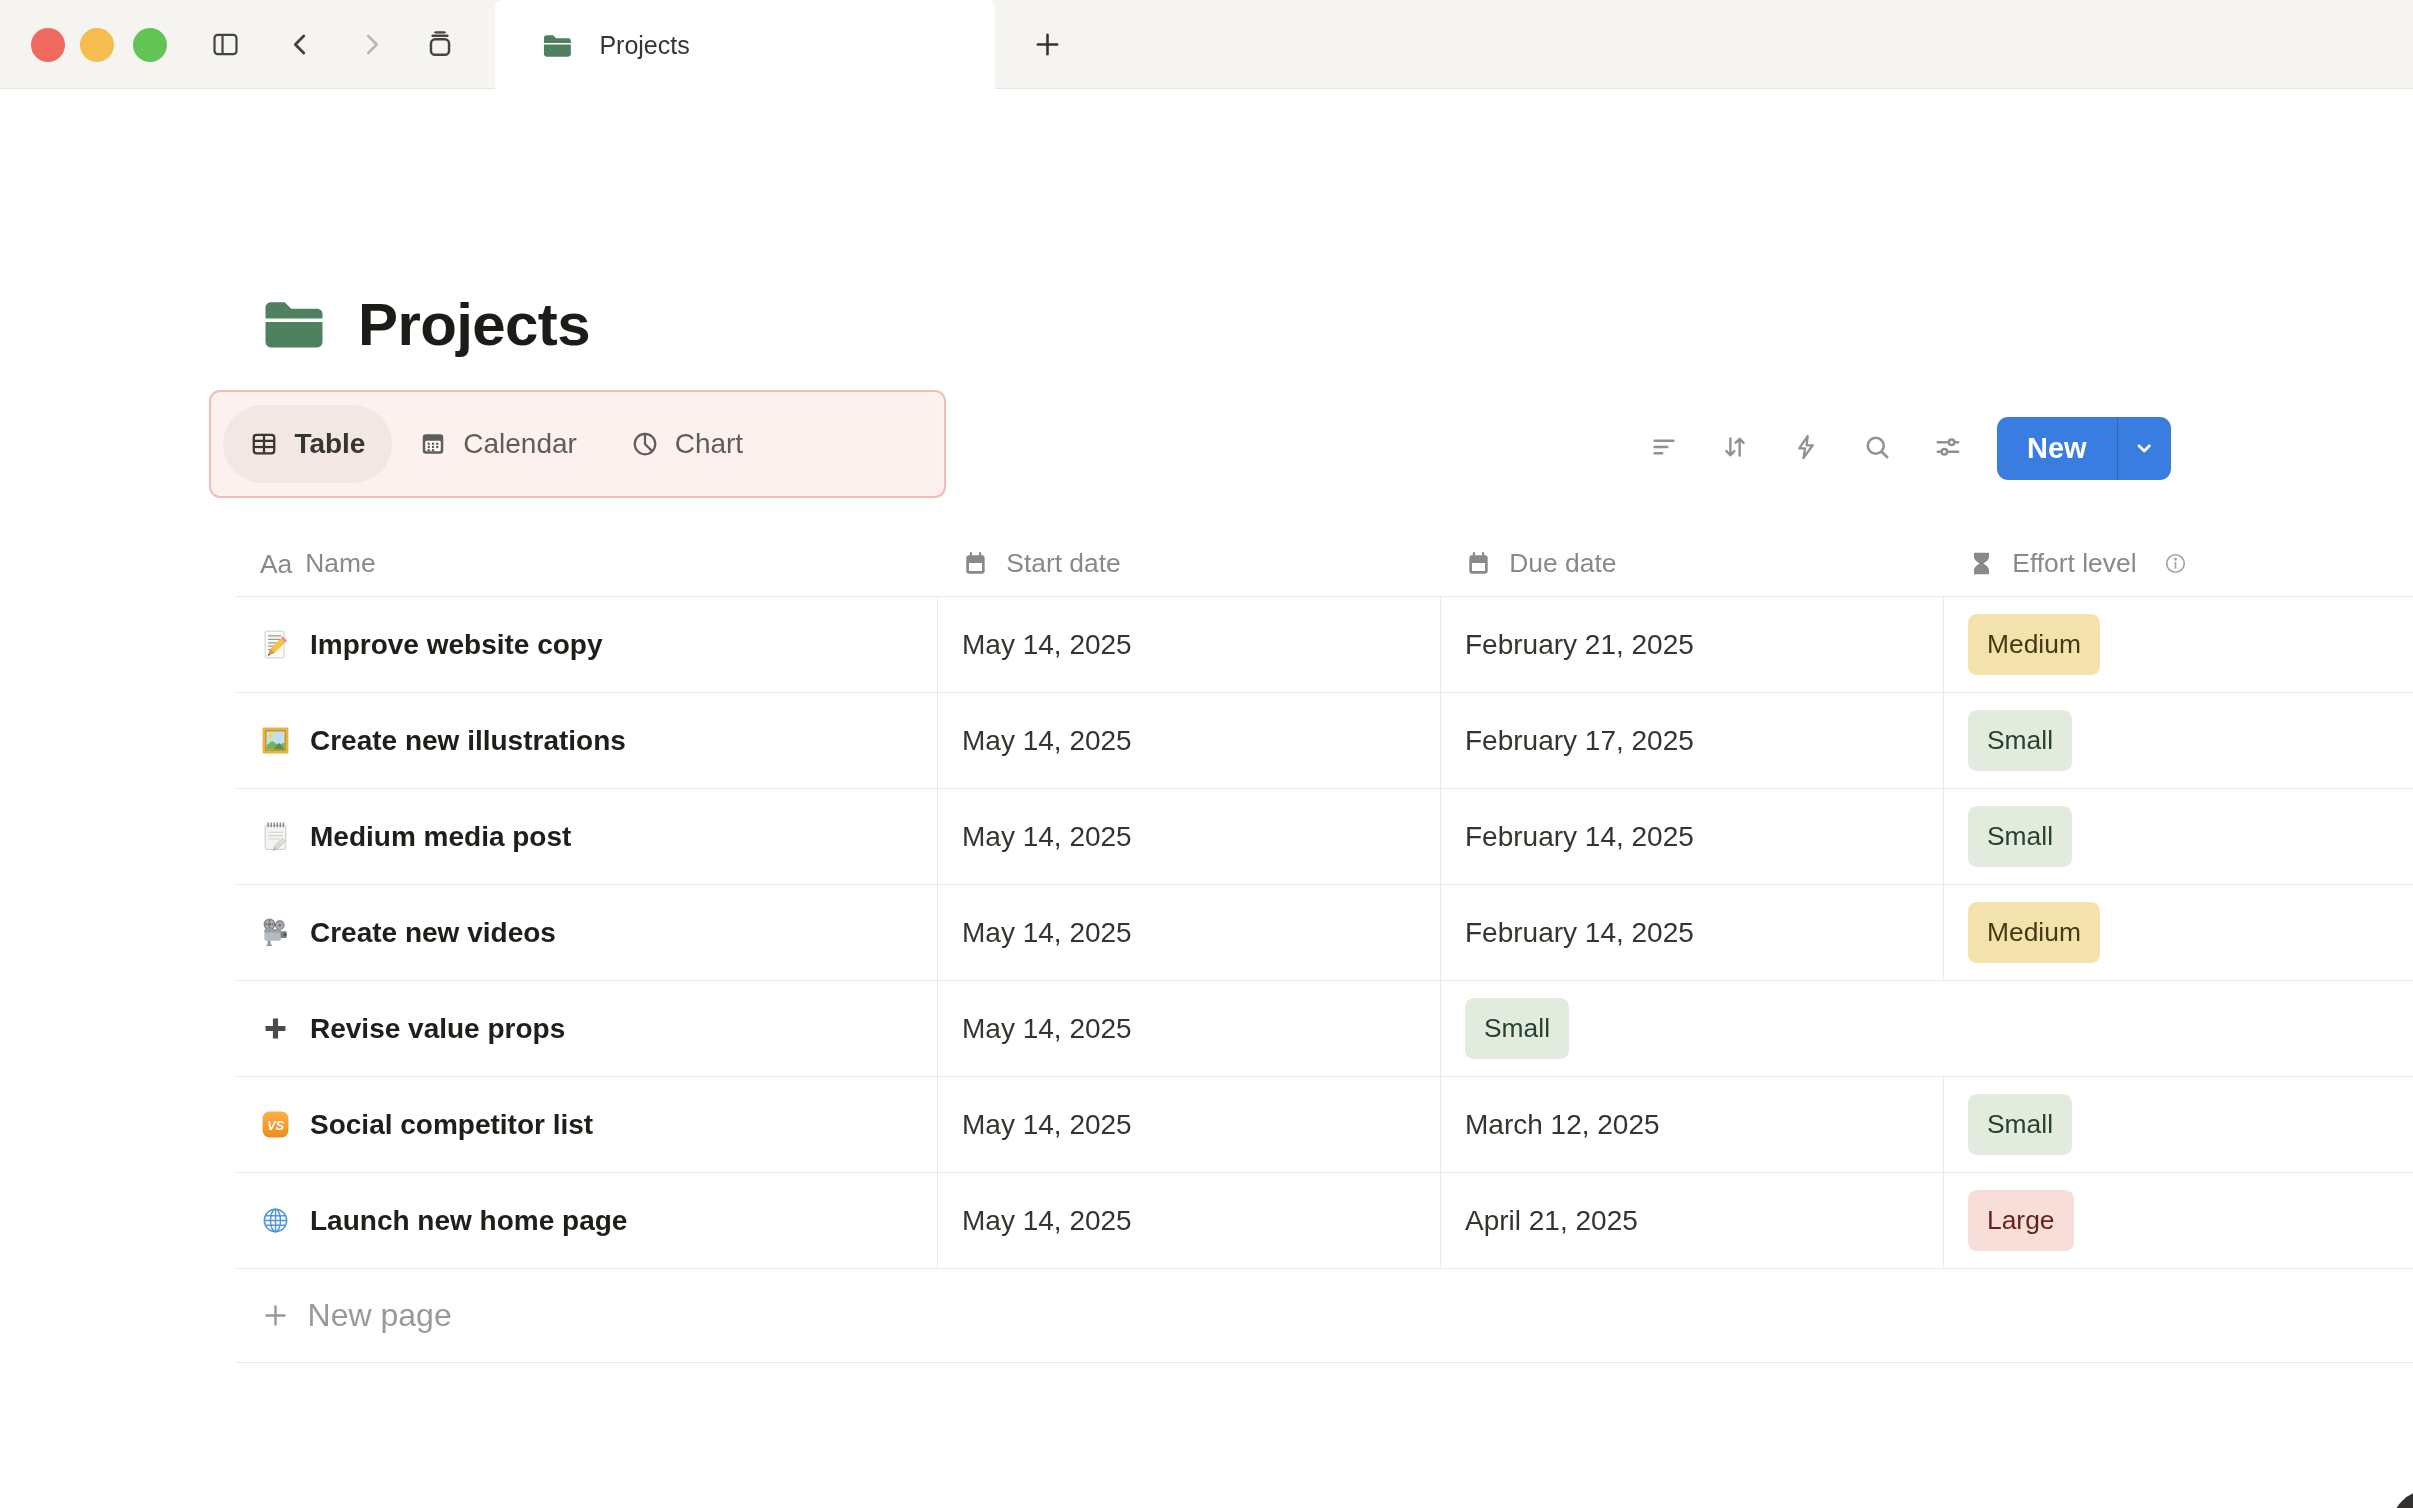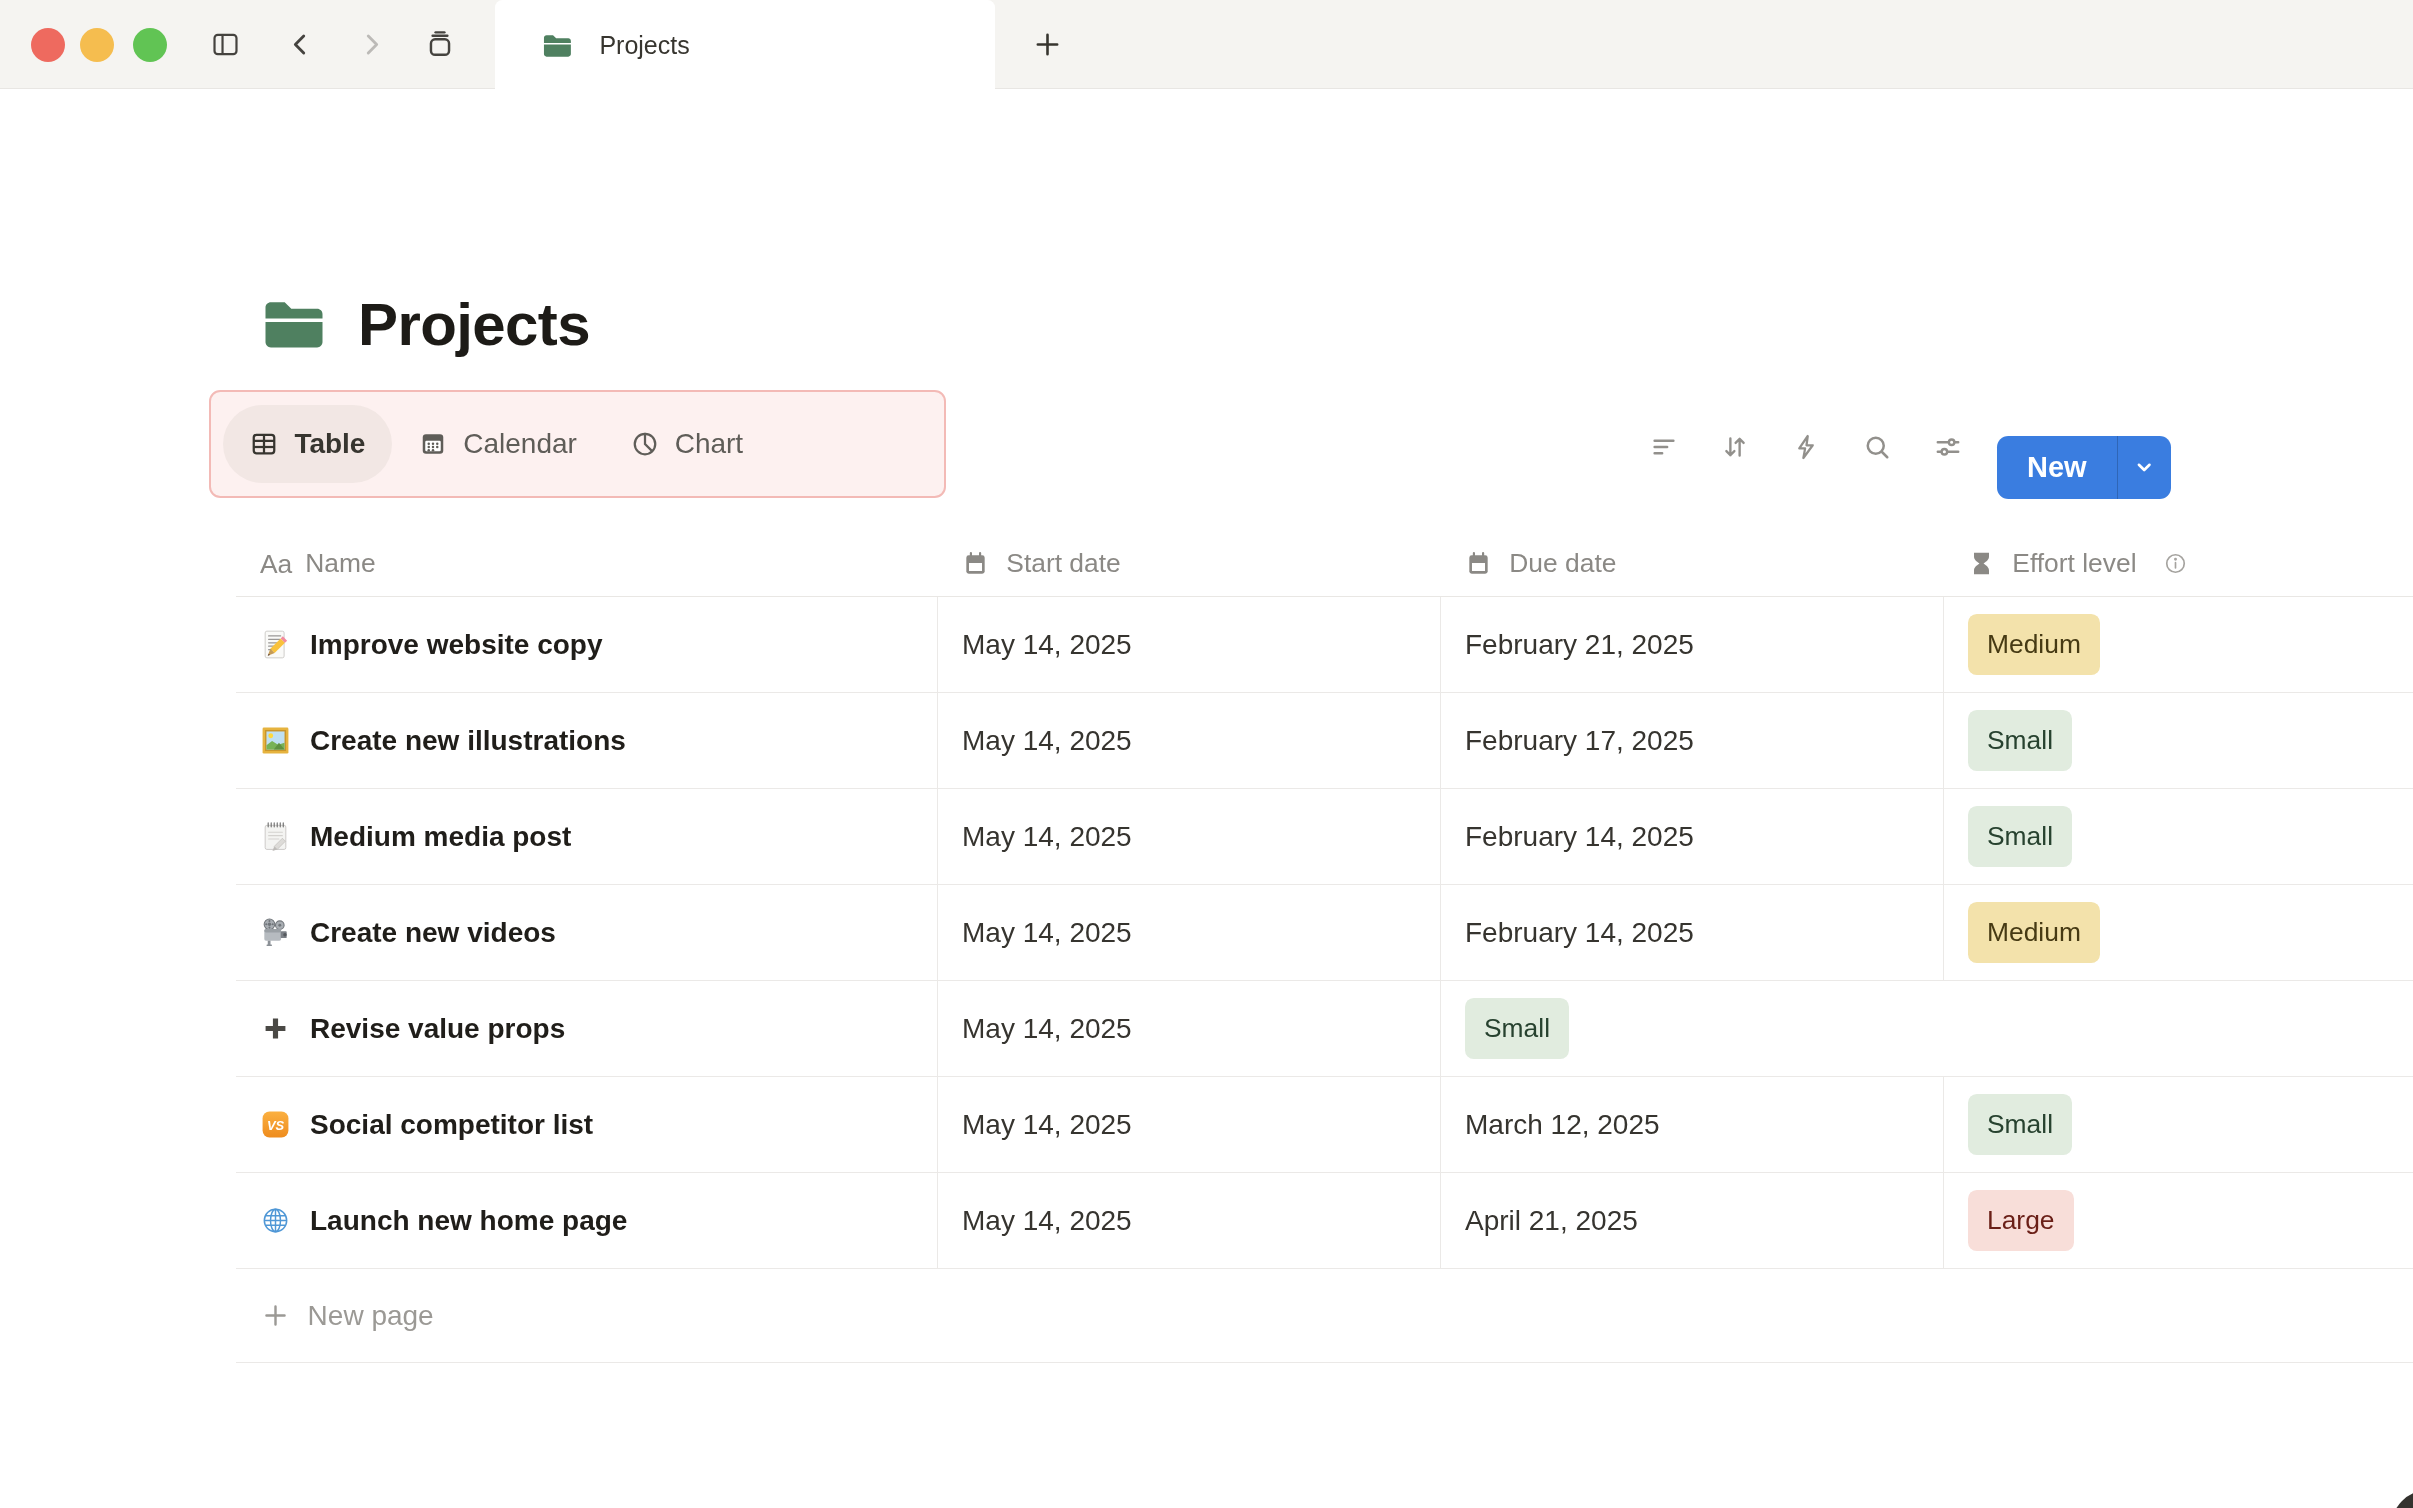--- a/index.html
+++ b/index.html
@@ -36,21 +36,21 @@
     border-radius:11.3px;display:flex;align-items:center;padding-left:12px;}
   .view-item{display:flex;align-items:center;gap:15px;padding:0 26.4px;height:78px;
     font-size:28px;font-weight:500;color:#5f5d58;border-radius:39px;}
   .view-item .icon{width:30px;height:30px;}
   .view-item.active{background:#f2e7e4;color:#37352f;font-weight:600;}
   .view-item.active .icon{color:#37352f;}
 
   
   .toolbar{position:absolute;left:1649px;top:432px;display:flex;gap:41px;color:#92908c;}
   .toolbar .icon{width:30px;height:30px;}
-  .new-btn{position:absolute;left:1997px;top:436px;height:63px;border-radius:11.3px;
+  .new-btn{position:absolute;left:1997px;top:417px;height:63px;border-radius:11.3px;
     background:var(--accent);color:#fff;display:flex;align-items:stretch;overflow:hidden;}
   .new-main{display:flex;align-items:center;padding:0 30px;font-size:29px;font-weight:600;}
   .new-chev{width:54px;display:flex;align-items:center;justify-content:center;
     border-left:1.3px solid rgba(0,0,0,0.18);}
   .new-chev .icon{width:26.4px;height:26.4px;color:#fff;}
 
   
   .table{position:absolute;left:236px;top:530px;width:2178px;}
   .thead{display:grid;grid-template-columns:701px 503px 503px 471px;height:67px;
     border-bottom:1.3px solid #e9e7e4;color:#8b8985;font-size:26.4px;}
@@ -59,21 +59,21 @@
   .aa{font-size:26.4px;color:#8b8985;}
   .info{width:25px;height:25px;margin-left:10px;color:#a5a39f;}
   .trow{display:grid;grid-template-columns:701px 503px 503px 471px;height:96px;
     border-bottom:1.3px solid #ebe9e7;font-size:28px;color:#36342f;}
   .td{display:flex;align-items:center;padding-left:24px;height:100%;}
   .td + .td{border-left:1.3px solid #ebe9e7;}
   .td-name{gap:19px;font-weight:600;color:#201e1a;}
   .td-name .icon{width:31px;height:31px;flex:0 0 auto;}
   .badge{font-size:26.4px;font-weight:500;line-height:1;padding:17px 19px;border-radius:8.8px;}
   .newpage{display:flex;align-items:center;gap:17.6px;height:94px;padding-left:25px;
-    color:#9b9995;font-size:28px;border-bottom:1.3px solid #ebe9e7;}
+    color:#9b9995;font-size:32px;border-bottom:1.3px solid #ebe9e7;}
   .newpage .icon{width:29px;height:29px;color:#9b9995;}
 
   .corner-circle{position:absolute;width:75px;height:75px;border-radius:50%;
     background:#34322e;right:-53px;bottom:-57px;}
 </style>
 </head>
 <body>
 
 <div class="tabbar">
   <div class="traffic red"></div>

